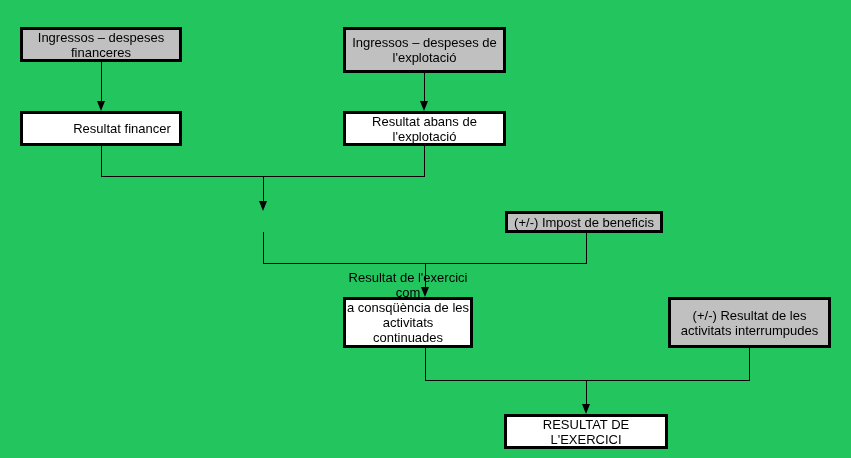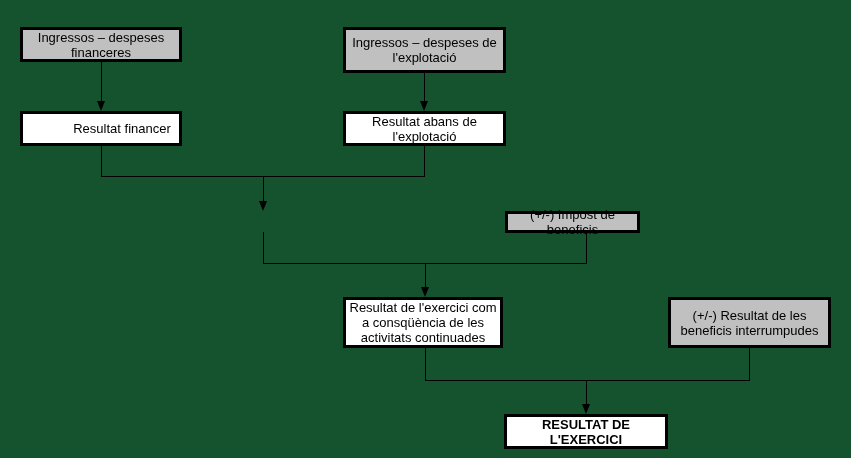--- a/index.html
+++ b/index.html
@@ -4,21 +4,21 @@
 <style>
   html, body {
     margin: 0;
     padding: 0;
     background: #ffffff;
   }
   .canvas {
     position: relative;
     width: 851px;
     height: 458px;
-    background: #14532d;
+    background: #22c55e;
     font-family: "Liberation Sans", sans-serif;
     overflow: hidden;
   }
   .connectors {
     position: absolute;
     left: 0;
     top: 0;
     width: 851px;
     height: 458px;
     z-index: 0;
@@ -31,21 +31,21 @@
     color: #000000;
     display: flex;
     align-items: center;
     justify-content: center;
     text-align: center;
     font-size: 13px;
     line-height: 15px;
     z-index: 1;
   }
   .node.gray { background: #c0c0c0; }
-  .node.bold { font-weight: bold; }
+  .node.bold { font-weight: normal; }
   .node .label { white-space: pre-line; }
 </style>
 </head>
 <body>
 
 <div class="canvas">
 
   <svg class="connectors" viewBox="0 0 851 458" shape-rendering="crispEdges" stroke="#000000" stroke-width="1" fill="none">
 
     <line x1="101" y1="62" x2="101" y2="102"></line>
@@ -80,33 +80,33 @@
   <div class="node" style="left:20px; top:111px; width:162px; height:35px;padding-left:42px;">
     <span class="label">Resultat financer</span>
   </div>
 
   <div class="node" style="left:343px; top:111px; width:163px; height:35px;">
     <span class="label">Resultat abans de
 l'explotació</span>
   </div>
 
 
-  <div class="node gray" style="left:505px; top:211px; width:135px; height:22px;">
+  <div class="node gray" style="left:505px; top:211px; width:158px; height:22px;">
     <span class="label">(+/-) Impost de beneficis</span>
   </div>
 
-  <div class="node" style="left:343px; top:297px; width:160px; height:51px;align-items:flex-end;">
+  <div class="node" style="left:343px; top:297px; width:130px; height:51px;align-items:flex-end;">
     <span class="label">Resultat de l'exercici com
 a consqüència de les
 activitats continuades</span>
   </div>
 
   <div class="node gray" style="left:668px; top:297px; width:163px; height:51px;">
     <span class="label">(+/-) Resultat de les
-beneficis interrumpudes</span>
+activitats interrumpudes</span>
   </div>
 
   <div class="node bold" style="left:504px; top:414px; width:164px; height:35px;">
     <span class="label">RESULTAT DE
 L'EXERCICI</span>
   </div>
 
 </div>
 
 </body></html>

